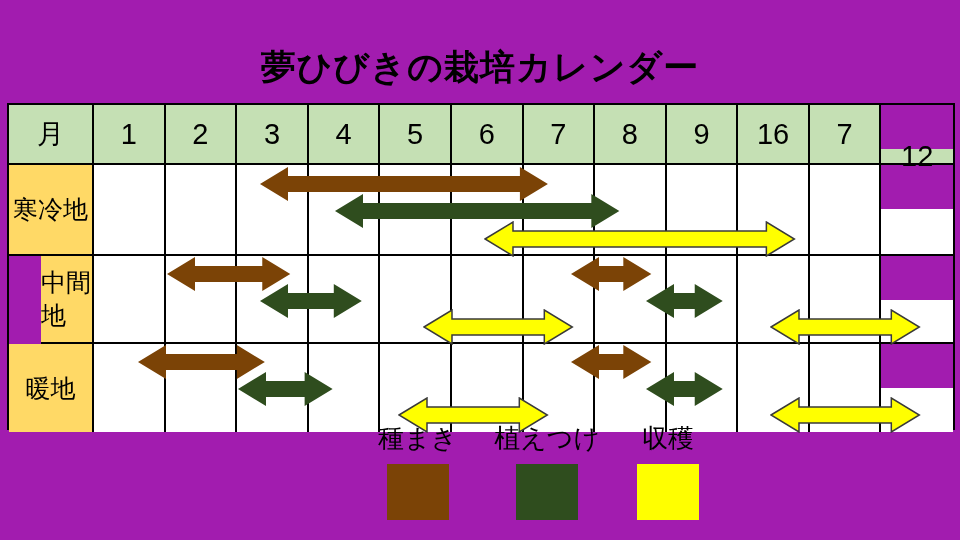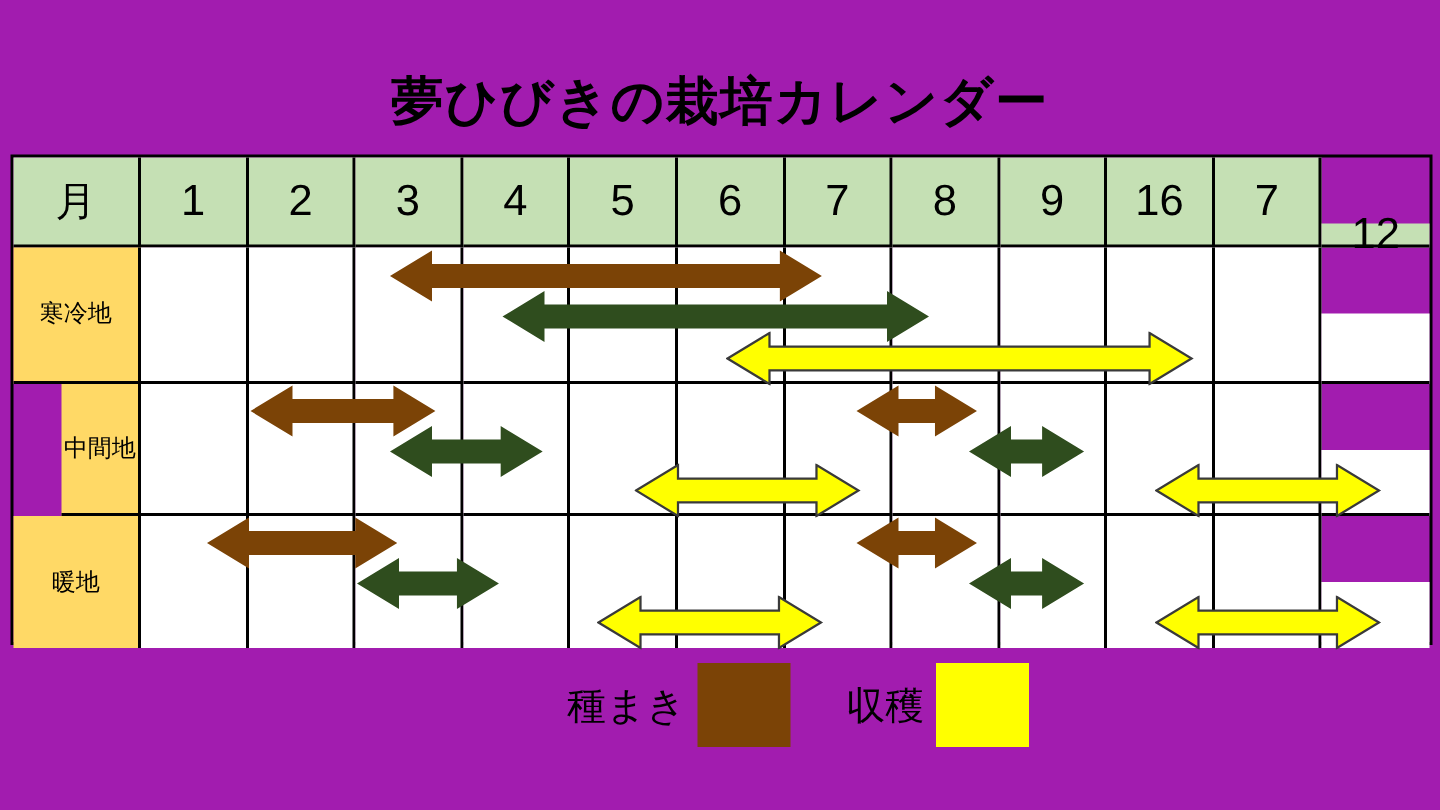--- a/index.html
+++ b/index.html
@@ -22,28 +22,28 @@
   .cell {
     box-sizing:border-box;
     border-right:2px solid #000; border-bottom:2px solid #000;
     display:flex; align-items:center; justify-content:center;
     background:#fff;
   }
   .cell.last-col { border-right:none;margin-top:44px; }
   .cell.last-row { border-bottom:none; }
   .cell.head { font-size:29px; color:#000; }
   .cell.corner { font-size:27px; }
-  .cell.rowlabel { font-size:16px; color:#000; letter-spacing:0px; }
+  .cell.rowlabel { font-size:25px; color:#000; letter-spacing:0px; }
   .arrow-layer { position:absolute; pointer-events:none; }
   .arrow-layer svg { position:absolute; display:block; }
   .legend {
     position:absolute; left:378px; top:442px; height:56px;
     display:flex; align-items:center; gap:37px;
   }
-  .legend-item { display:flex; align-items:center; gap:8px; }
+  .legend-item { display:flex; align-items:center; gap:8px;flex-direction:column; }
   .legend-label { font-size:26px; color:#000; white-space:nowrap; }
   .legend-swatch { width:62px; height:56px; }
 </style>
 </head>
 <body>
 
 <div class="stage">
 
   <h1 class="title">夢ひびきの栽培カレンダー</h1>
 
@@ -152,18 +152,22 @@
         </svg>
       </div>
     </div>
 
   <div class="legend">
     <div class="legend-item">
       <span class="legend-label">種まき</span>
       <span class="legend-swatch" style="background: rgb(123, 67, 6);"></span>
     </div>
     <div class="legend-item">
+      <span class="legend-label">植えつけ</span>
+      <span class="legend-swatch" style="background: rgb(47, 77, 30);"></span>
+    </div>
+    <div class="legend-item">
       <span class="legend-label">収穫</span>
       <span class="legend-swatch" style="background: rgb(255, 255, 0);"></span>
     </div>
   </div>
 
 </div>
 
 </body></html>

